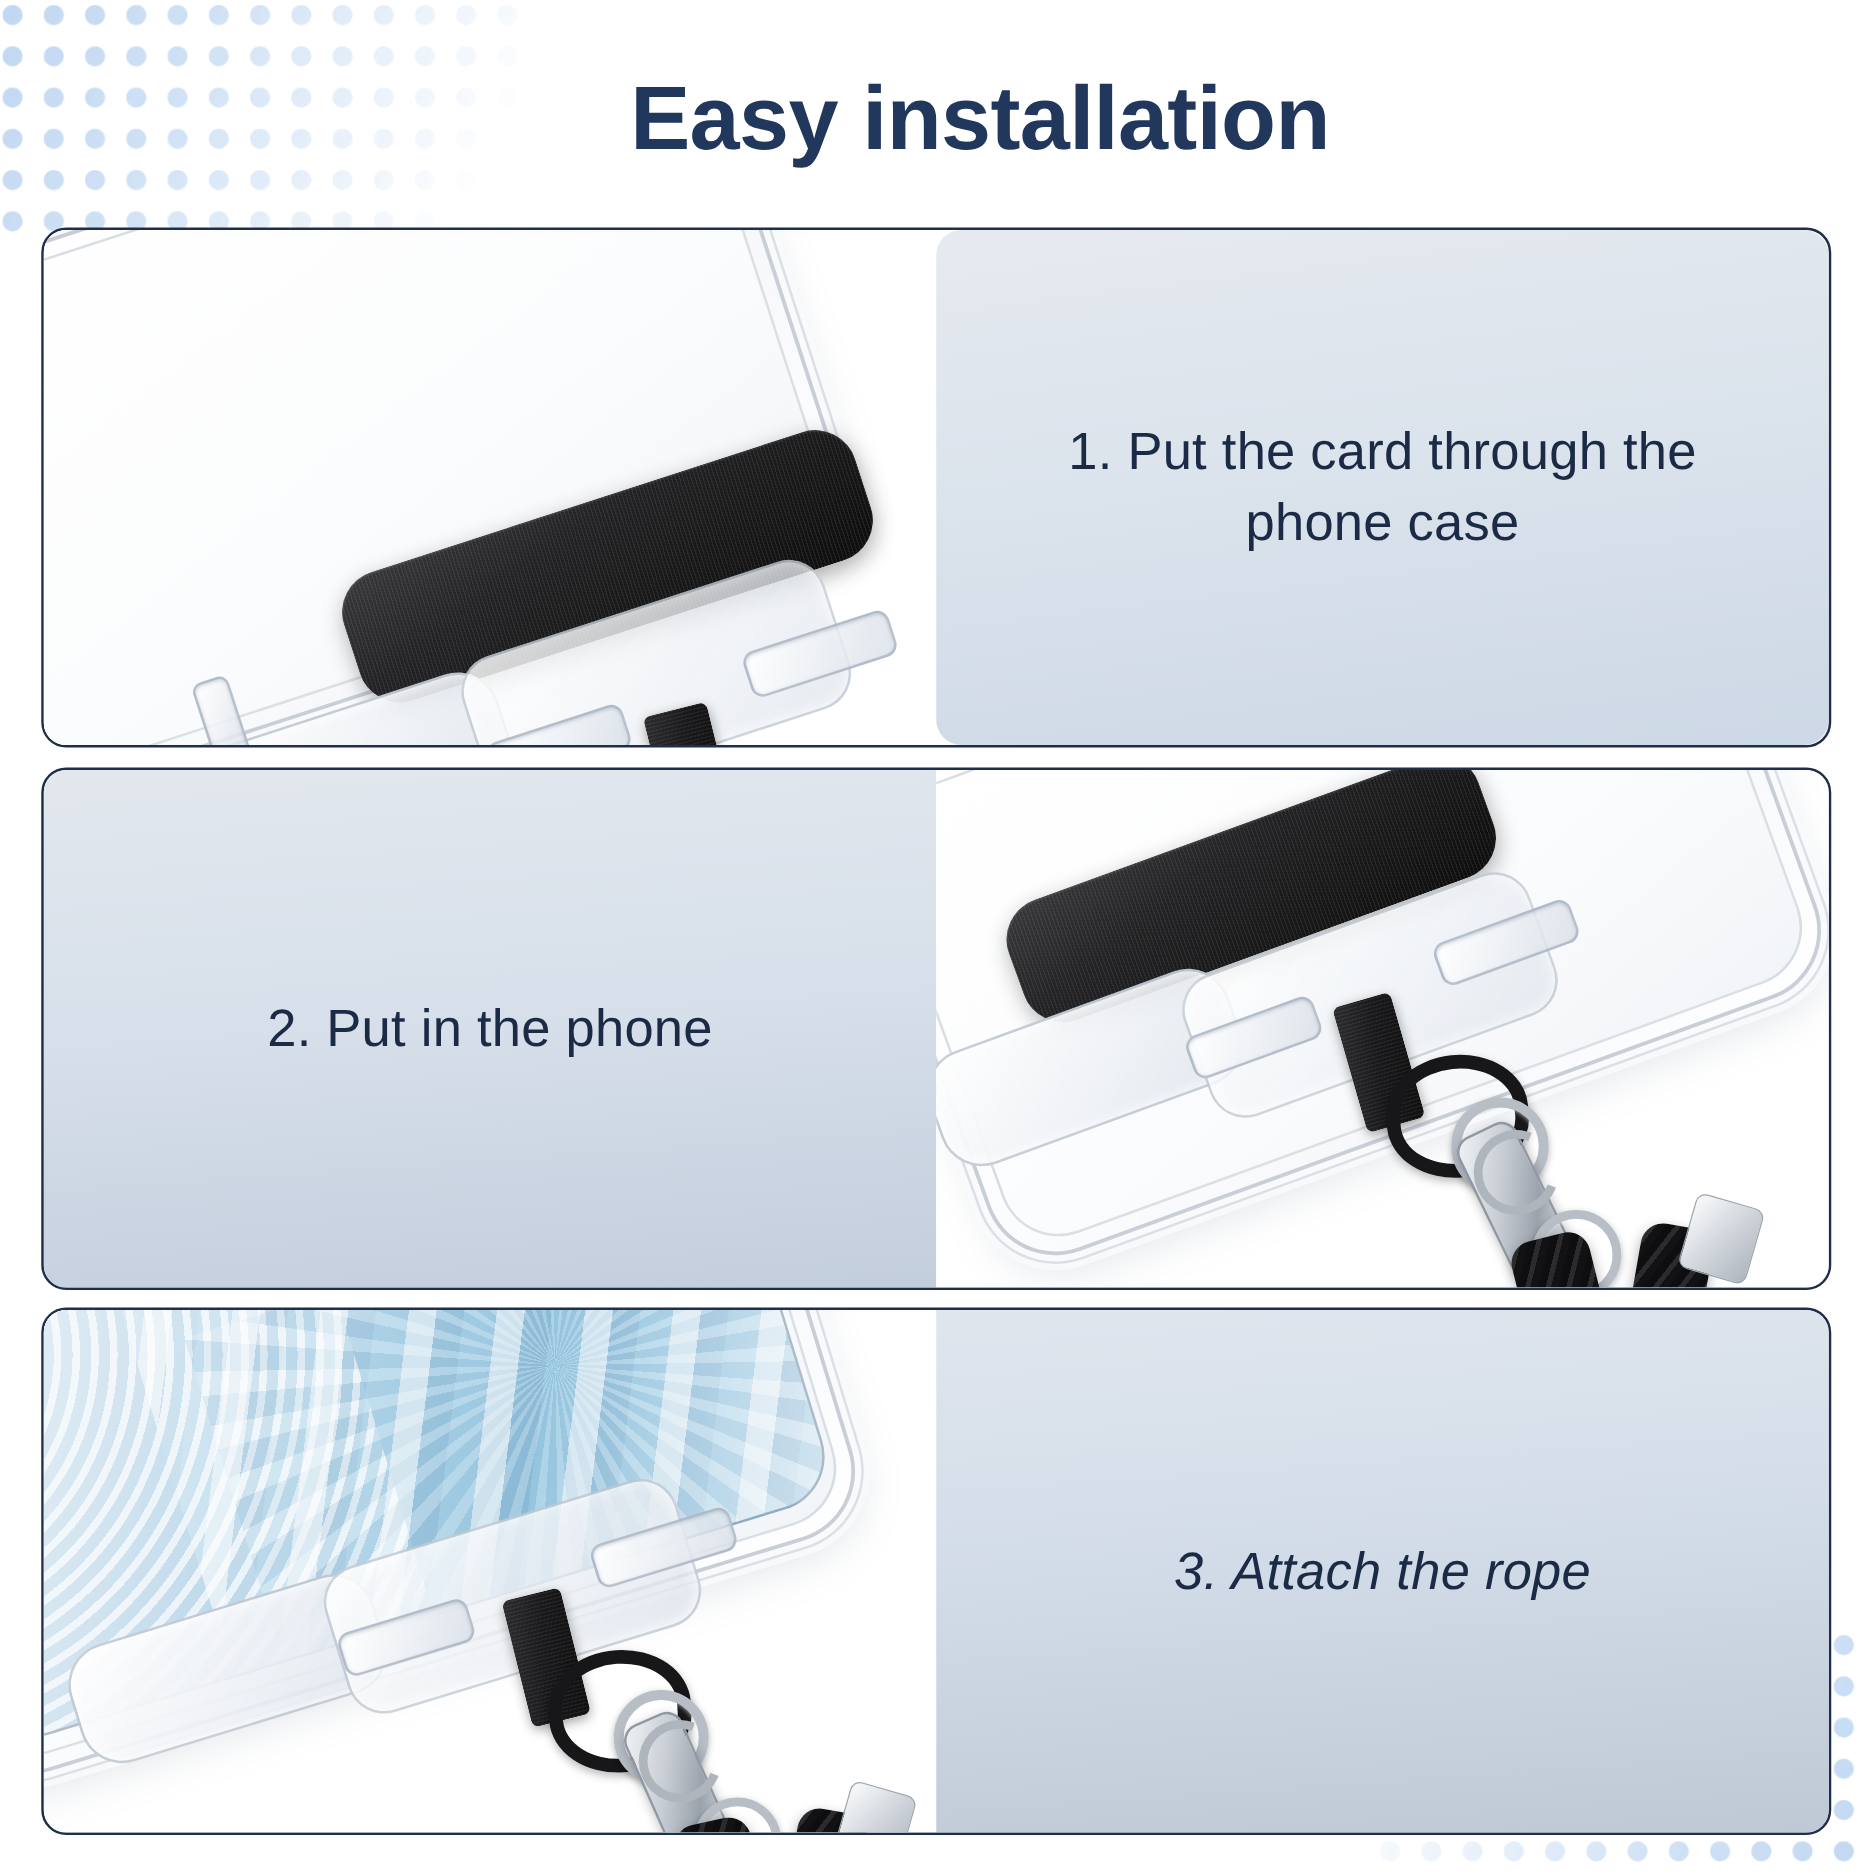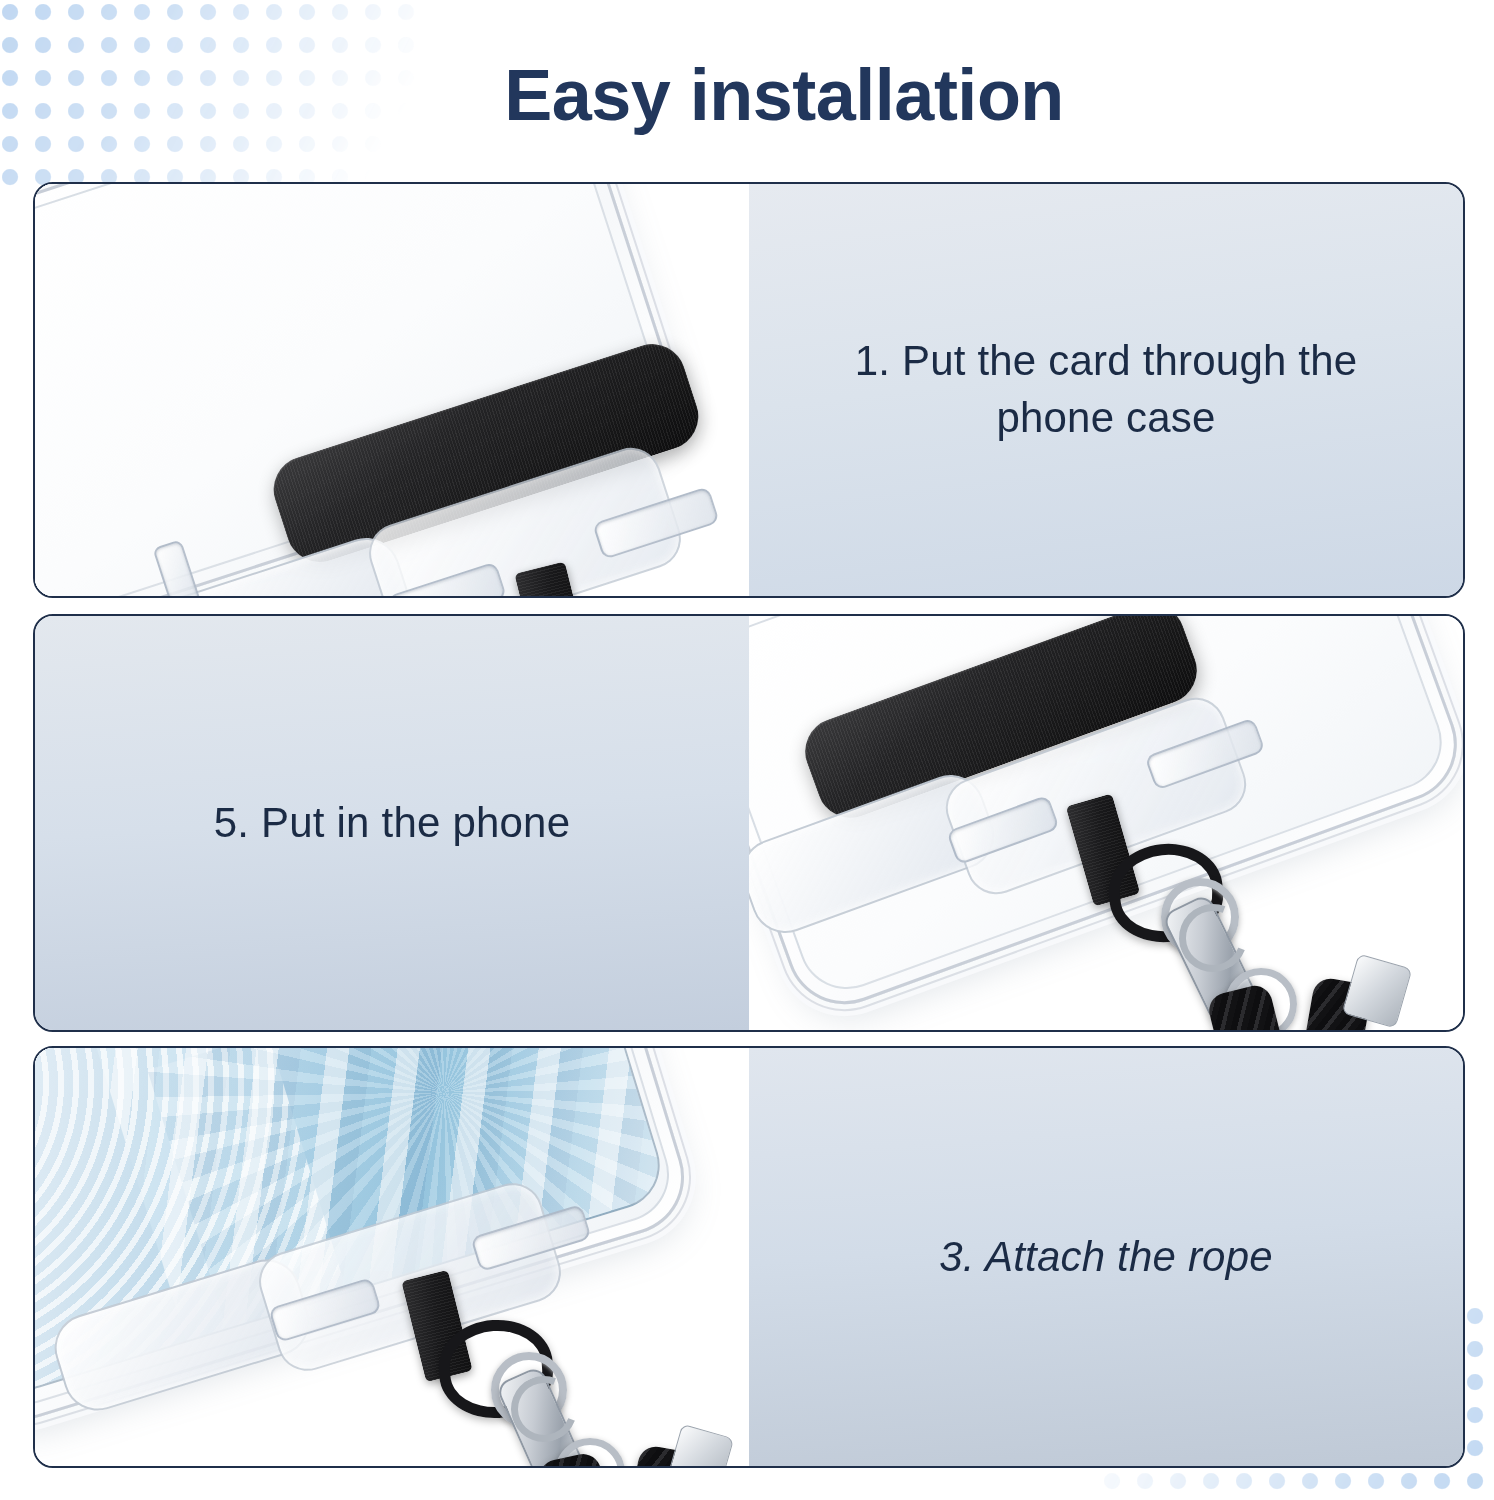--- a/index.html
+++ b/index.html
@@ -76,20 +76,21 @@
   .half {
     position: relative;
     height: 100%;
     overflow: hidden;
   }
   .half-img   { width: 50%; background: #ffffff; }
   .half-text  { width: 50%; display: flex; align-items: center; justify-content: center; }
 
   .text-grad-1 {
     background: linear-gradient(173deg, #e6eaf0 0%, #dbe3ec 45%, #cdd8e6 100%);
+    border-radius: 20px;
   }
   .text-grad-2 {
     background: linear-gradient(176deg, #e3e8ee 0%, #d6dfea 48%, #c3cedd 100%);
   }
   .text-grad-3 {
     background: linear-gradient(176deg, #e0e6ee 0%, #d2dce8 46%, #bfc9d6 100%);
   }
 
   .step-text {
     color: #1b2b45;
@@ -293,21 +294,21 @@
 
   <div class="half half-text text-grad-1">
     <div class="step-text">1. Put the card through the
 phone case</div>
   </div>
 </div>
 
 <div class="panel panel-2">
 
   <div class="half half-text text-grad-2">
-    <div class="step-text">5. Put in the phone</div>
+    <div class="step-text">2. Put in the phone</div>
   </div>
 
   <div class="half half-img">
     <div class="scene">
 
       <div class="phone" style="left:-30px; top:-110px; width:700px; height:400px; transform:rotate(-20deg);">
         <div class="phone-inner"></div>
       </div>
 
       <div class="card-patch" style="left:52px; top:44px; width:400px; height:102px; transform:rotate(-20deg);"></div>

